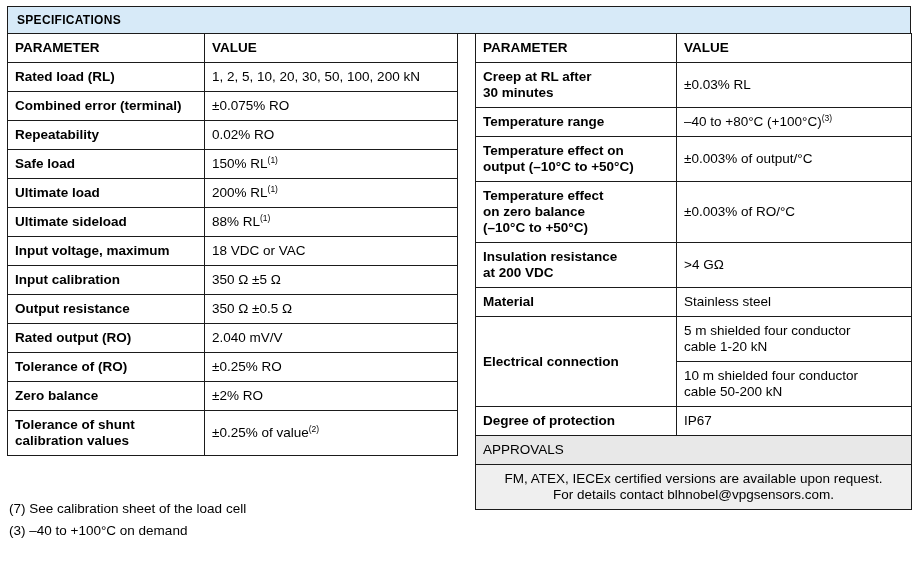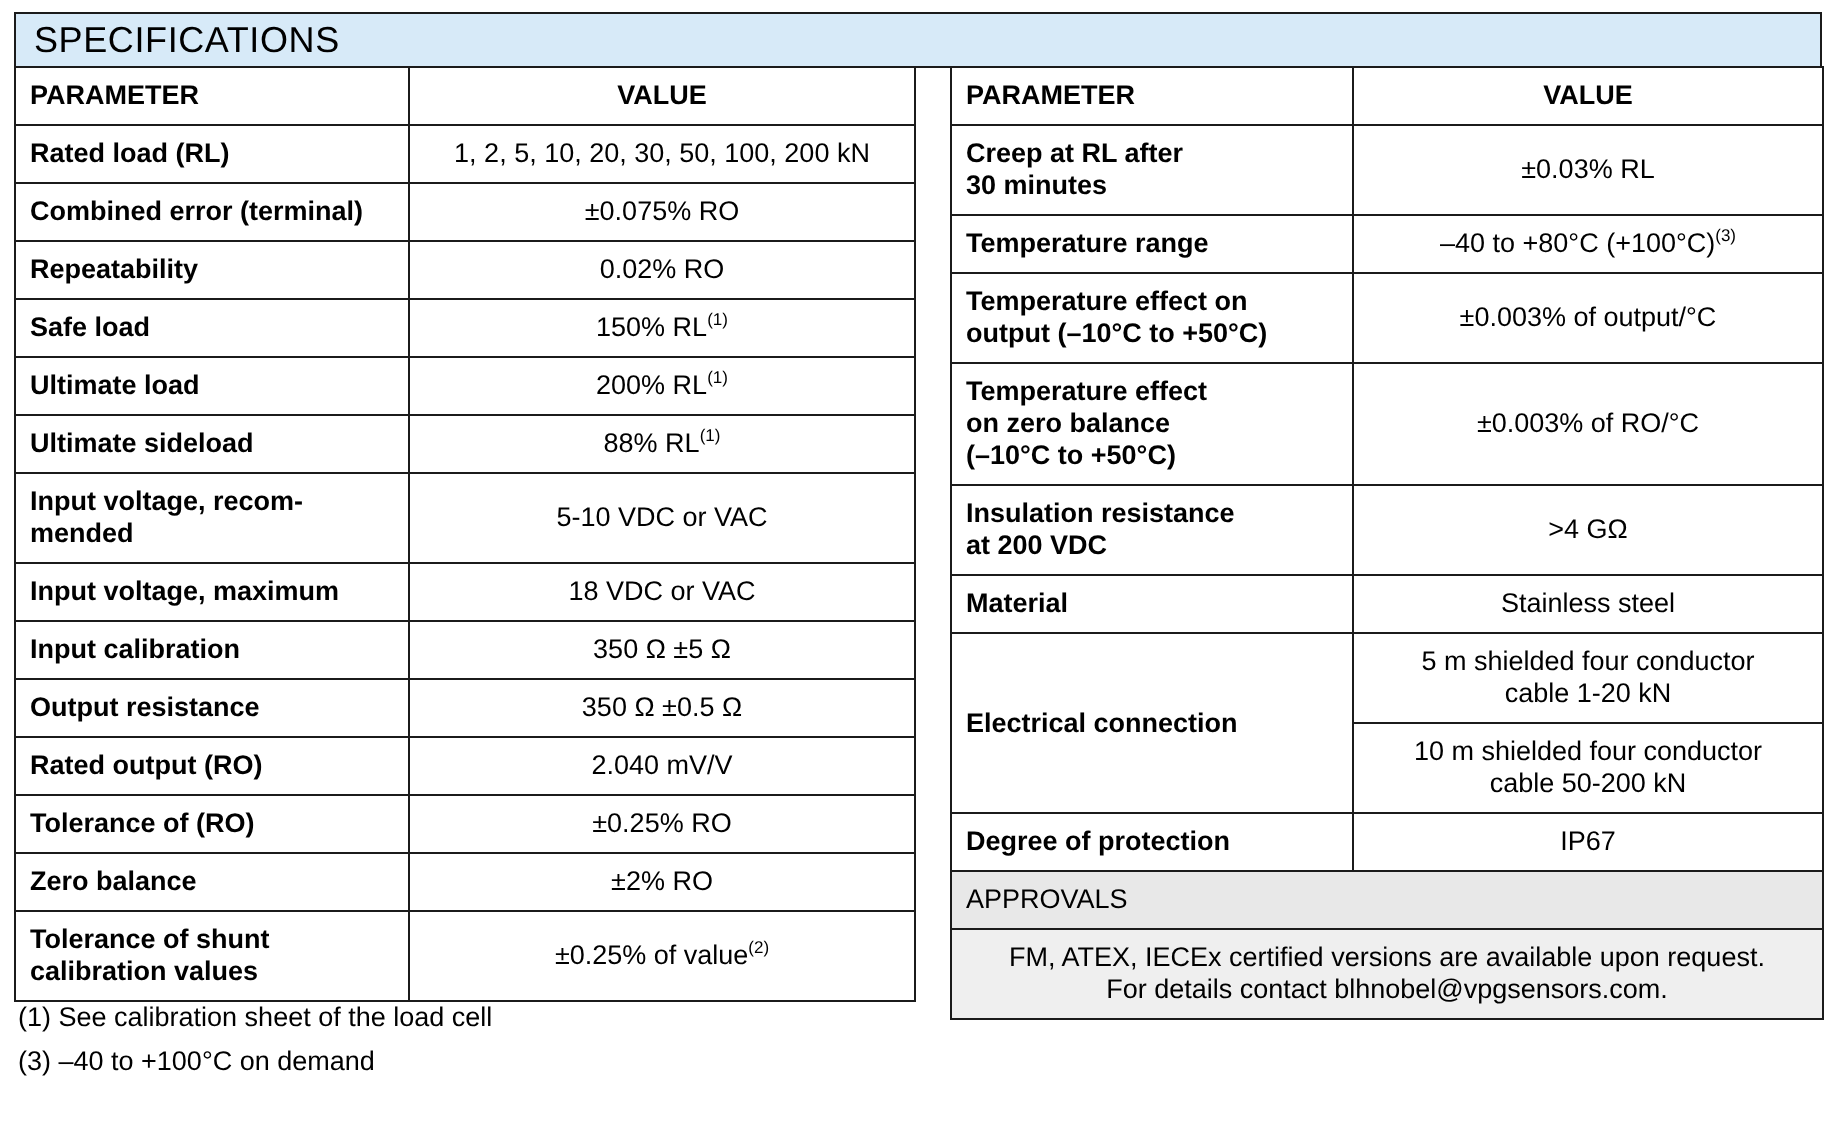--- a/index.html
+++ b/index.html
@@ -22,22 +22,22 @@
     top: 6px;
     width: 904px;
     height: 28px;
     box-sizing: border-box;
     border: 1px solid #1b1b1b;
     display: flex;
     align-items: center;
     padding-left: 9px;
   }
   .titlebar span {
-    font-size: 18px;
-    font-weight: normal;
+    font-size: 12px;
+    font-weight: bold;
     letter-spacing: 0.3px;
   }
   table.spec {
     position: absolute;
     top: 33px;
     border-collapse: collapse;
     table-layout: fixed;
   }
   table.spec.left  { left: 7px;  width: 450px; }
   table.spec.right { left: 475px; width: 436px; }
@@ -49,21 +49,21 @@
     border: 1px solid #1b1b1b;
     font-size: 13.5px;
     line-height: 16px;
     padding: 6px 7px;
     box-sizing: border-box;
     white-space: pre;
     overflow: hidden;
   }
   table.spec th { font-weight: bold; }
   th.param, td.param { text-align: left; font-weight: bold; }
-  th.value, td.value { text-align: center; font-weight: normal; }
+  th.value, td.value { text-align: left; font-weight: normal; }
   th.value { font-weight: bold; }
   sup.fn {
     font-size: 8.5px;
     line-height: 0;
     vertical-align: super;
     letter-spacing: 0;
   }
   td.approvals-header {
     font-weight: normal;
     text-align: left;
@@ -122,25 +122,20 @@
       </tr>
       <tr>
         <td class="param">Ultimate load</td>
         <td class="value"><span>200% RL</span><sup class="fn">(1)</sup></td>
       </tr>
       <tr>
         <td class="param">Ultimate sideload</td>
         <td class="value"><span>88% RL</span><sup class="fn">(1)</sup></td>
       </tr>
       <tr>
-        <td class="param">Input voltage, recom-
-mended</td>
-        <td class="value"><span>5-10 VDC or VAC</span><sup class="fn"></sup></td>
-      </tr>
-      <tr>
         <td class="param">Input voltage, maximum</td>
         <td class="value"><span>18 VDC or VAC</span><sup class="fn"></sup></td>
       </tr>
       <tr>
         <td class="param">Input calibration</td>
         <td class="value"><span>350 Ω ±5 Ω</span><sup class="fn"></sup></td>
       </tr>
       <tr>
         <td class="param">Output resistance</td>
         <td class="value"><span>350 Ω ±0.5 Ω</span><sup class="fn"></sup></td>
@@ -223,17 +218,17 @@
         <td class="approvals-header" colspan="2" style="background-color: rgb(232, 232, 232);">APPROVALS</td>
       </tr>
       <tr>
         <td class="approvals-text" colspan="2" style="background-color: rgb(239, 239, 239);">FM, ATEX, IECEx certified versions are available upon request.
 For details contact blhnobel@vpgsensors.com.</td>
       </tr>
     </tbody>
   </table>
 
   <div class="footnotes">
-    <div class="fline">(1) See calibration sheet of the load cell</div>
+    <div class="fline">(7) See calibration sheet of the load cell</div>
     <div class="fline">(3) –40 to +100°C on demand</div>
   </div>
 
 </div>
 
 </body></html>

